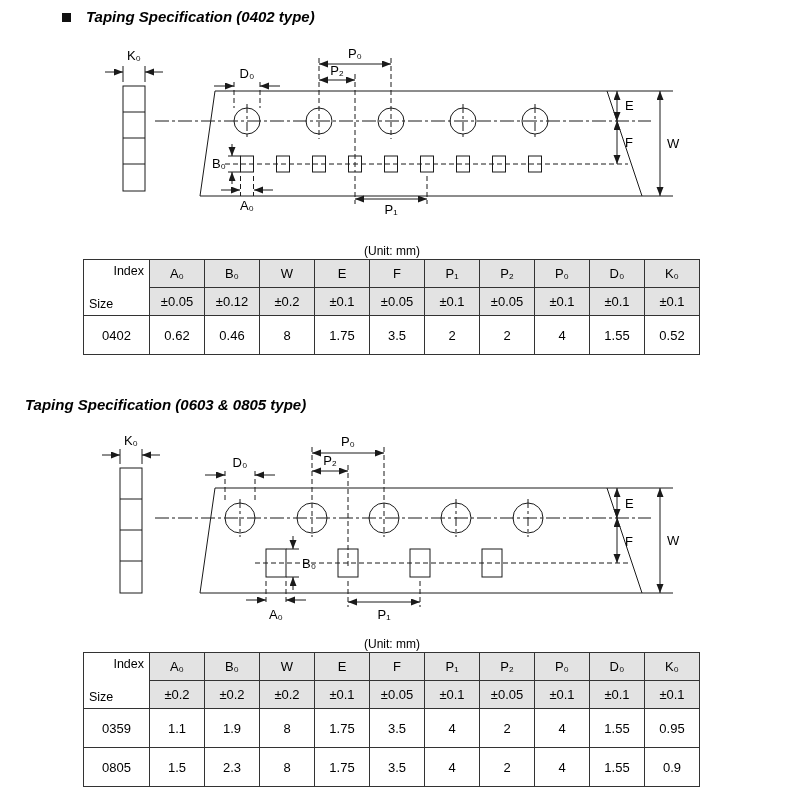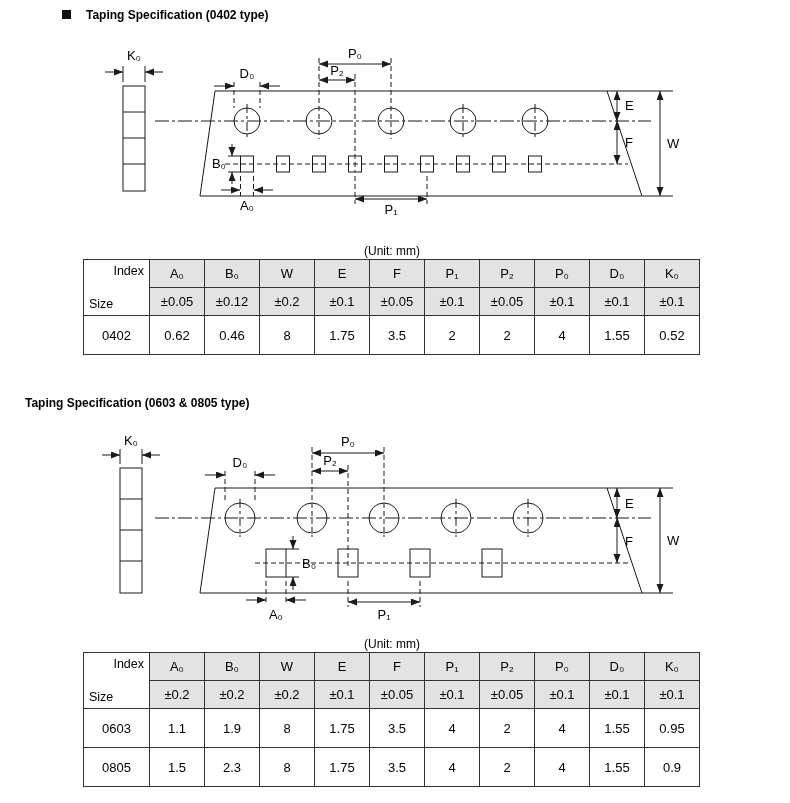--- a/index.html
+++ b/index.html
@@ -1,19 +1,19 @@
 <!DOCTYPE html>
 <html><head>
 <meta charset="utf-8">
 <style>
   html,body { margin:0; padding:0; background:#fff; }
   .page { position:relative; width:790px; height:803px; background:#fff; overflow:hidden;
           font-family:"Liberation Sans","DejaVu Sans",sans-serif; color:#000; }
 
-  .h1 { position:absolute; font-size:12px; font-weight:700; white-space:nowrap; }
+  .h1 { position:absolute; font-size:15px; font-weight:700; white-space:nowrap;font-style:italic; }
   .h1-first  { left:62px; top:8px; }
   .h1-second { left:25px; top:396px; }
   .bullet { display:inline-block; width:9px; height:9px; background:#111; margin-right:15px; }
 
   .unit { position:absolute; left:83px; width:618px; text-align:center; font-size:12px; }
   .unit1 { top:244px; }
   .unit2 { top:637px; }
 
   .diag { position:absolute; left:95px; }
   #diag1 { top:46px; }
@@ -314,21 +314,21 @@
       <td class="hd">±0.2</td>
       <td class="hd">±0.1</td>
       <td class="hd">±0.05</td>
       <td class="hd">±0.1</td>
       <td class="hd">±0.05</td>
       <td class="hd">±0.1</td>
       <td class="hd">±0.1</td>
       <td class="hd">±0.1</td>
     </tr>
     <tr class="datarow">
-      <td>0603</td>
+      <td>0359</td>
       <td>1.1</td>
       <td>1.9</td>
       <td>8</td>
       <td>1.75</td>
       <td>3.5</td>
       <td>4</td>
       <td>2</td>
       <td>4</td>
       <td>1.55</td>
       <td>0.95</td>

